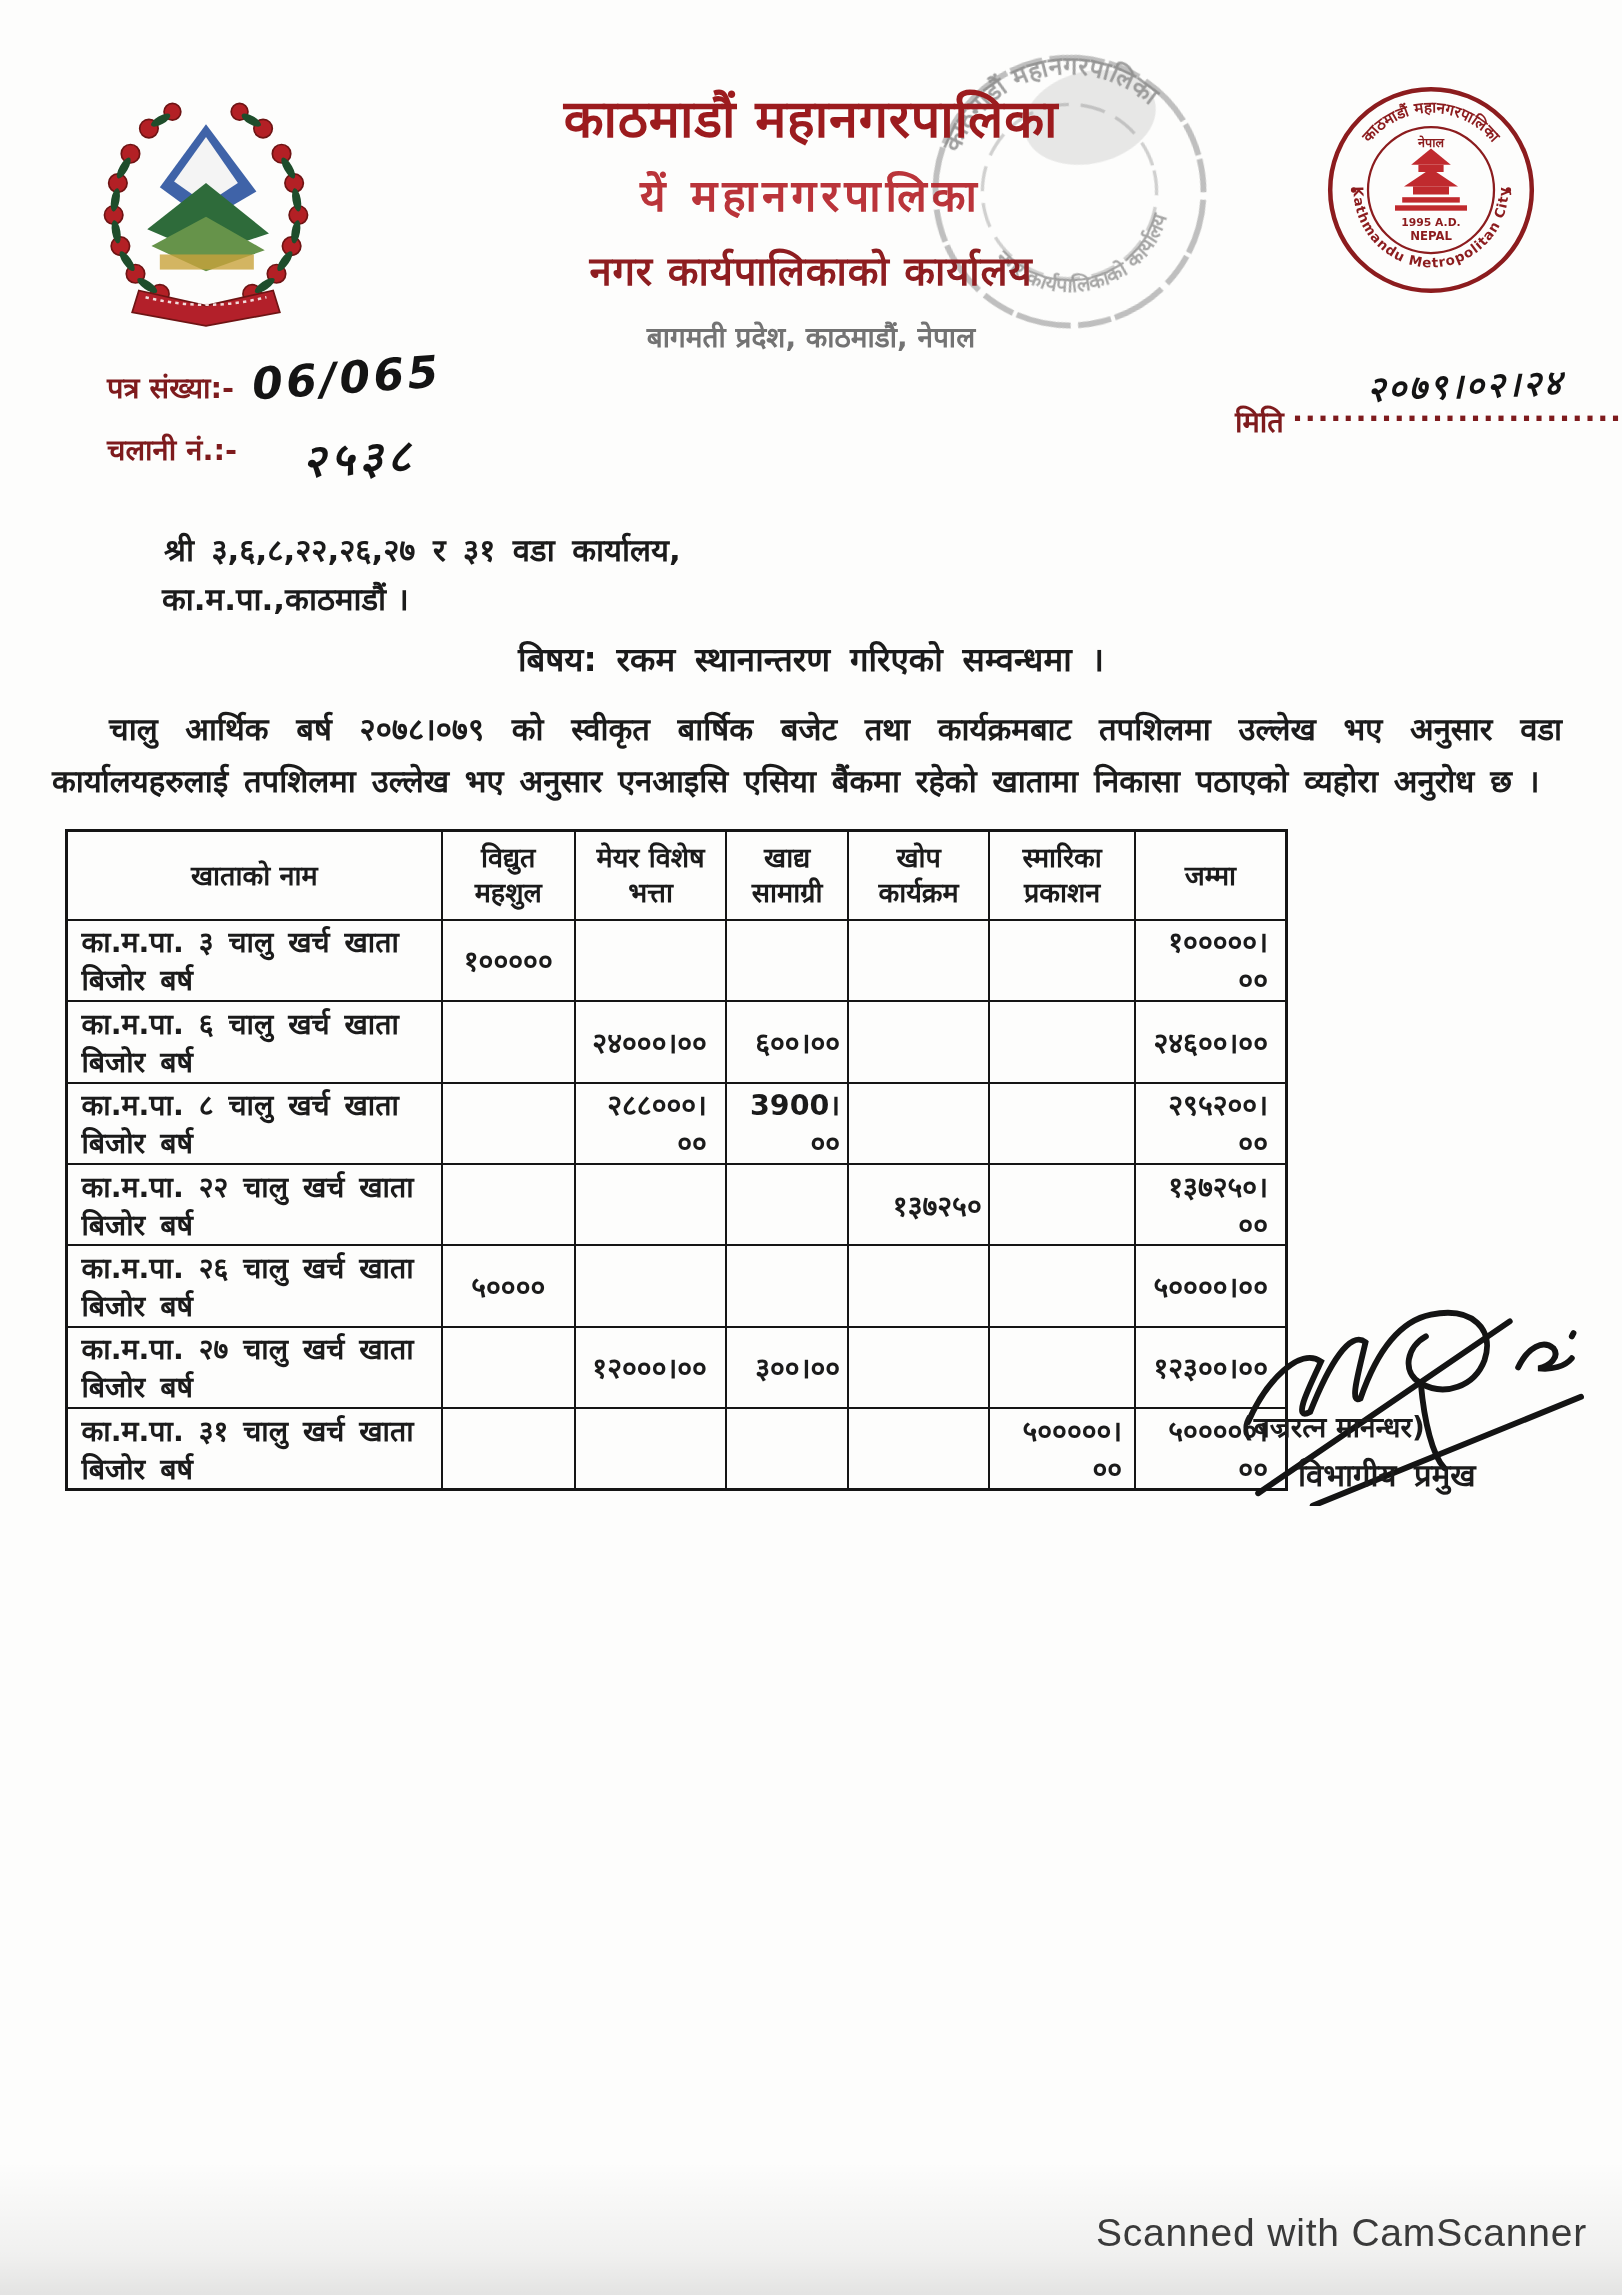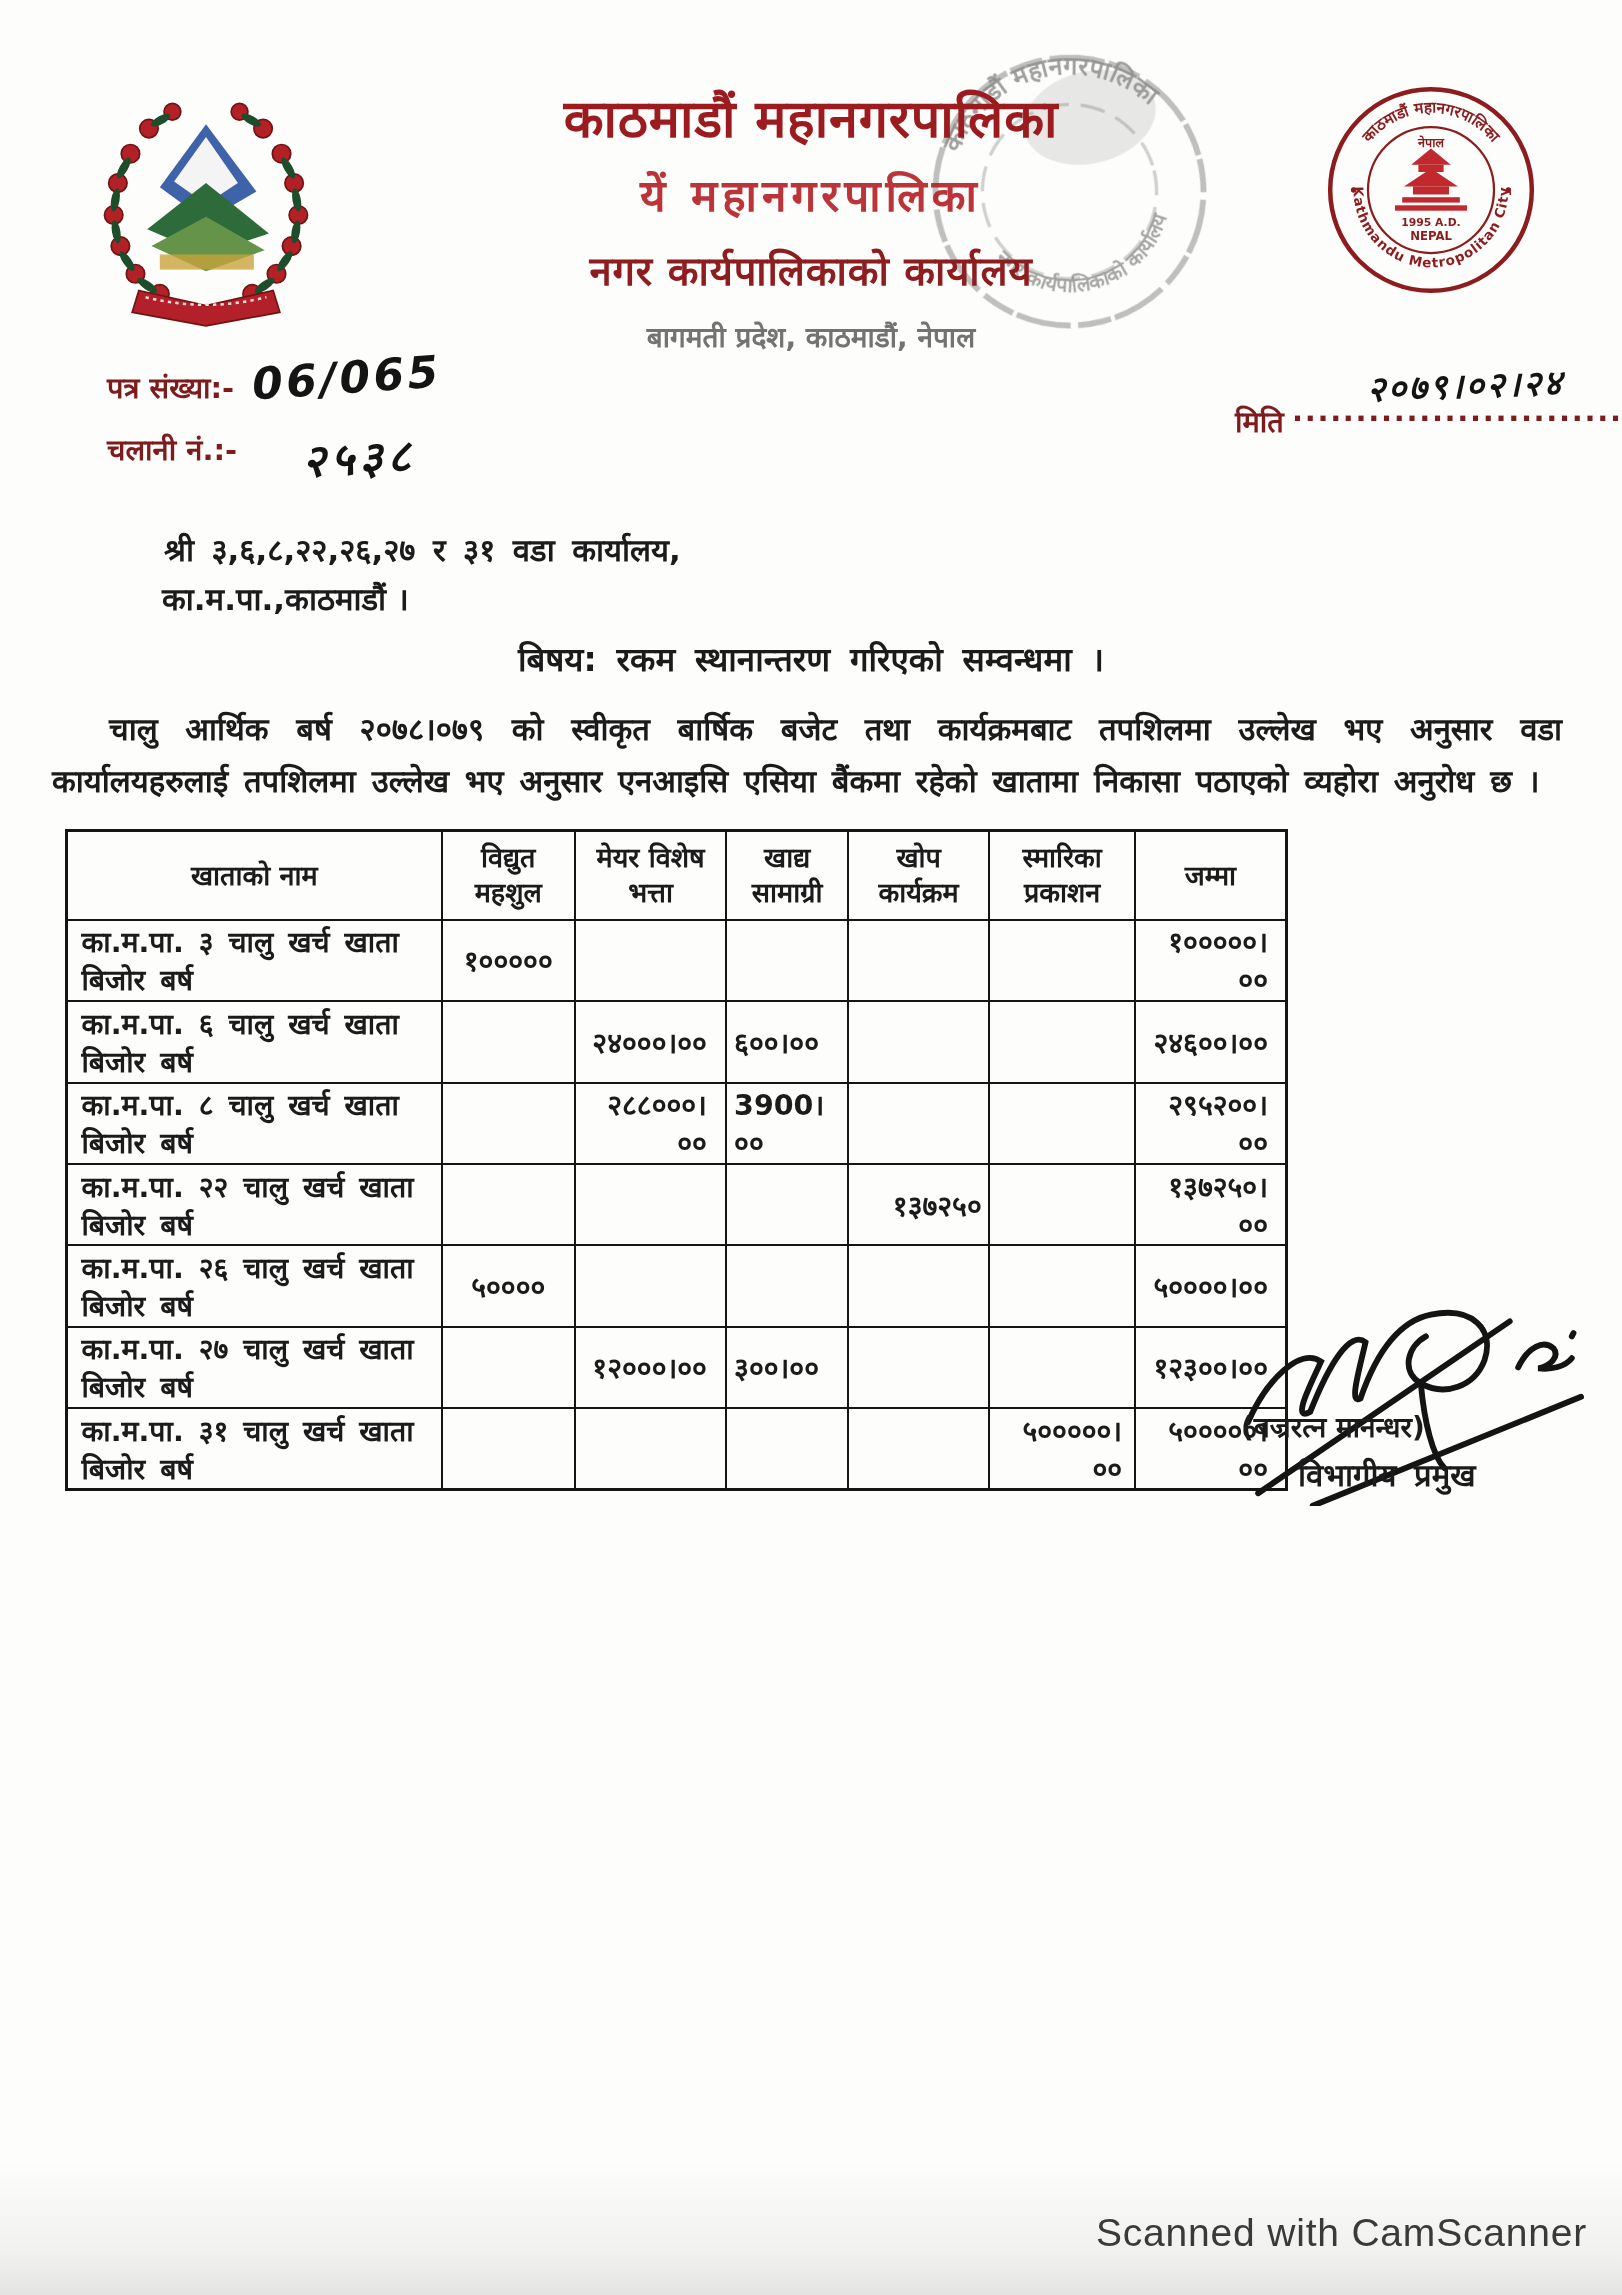--- a/index.html
+++ b/index.html
@@ -73,21 +73,21 @@
   th{
     font-size:27px; font-weight:700; padding:8.4px 5px; line-height:35px;
     vertical-align:middle; text-align:center;
   }
   td{ font-size:28.5px; font-weight:700; height:60px; padding:1.7px 6.7px; vertical-align:middle; }
   th.c0{ width:31.5%; } th.c1{ width:11%; } th.c2{ width:12.5%; } th.c3{ width:10%; }
   th.c4{ width:10.5%; } th.c5{ width:12%;border-radius:13px; } th.c6{ width:12.5%; }
   td.c0{ text-align:left; padding-left:13.4px; word-spacing:5px; }
   td.c1{ text-align:center; }
   td.c2{ text-align:right; padding-right:18.5px; }
-  td.c3{ text-align:left; }
+  td.c3{ text-align:right; }
   td.c4{ text-align:center;padding-left:44px; }
   td.c5{ text-align:right; padding-right:11.7px; }
   td.c6{ text-align:right; padding-right:17px; }
 
   
   .sig-svg{ left:1233px; top:1296px; width:369px; height:210px; }
   .sig-name{ left:1241px; top:1407px; font-size:28px; font-weight:600; }
   .sig-title{ left:1298px; top:1453px; font-size:31px; font-weight:700; word-spacing:6.7px; }
 
   

